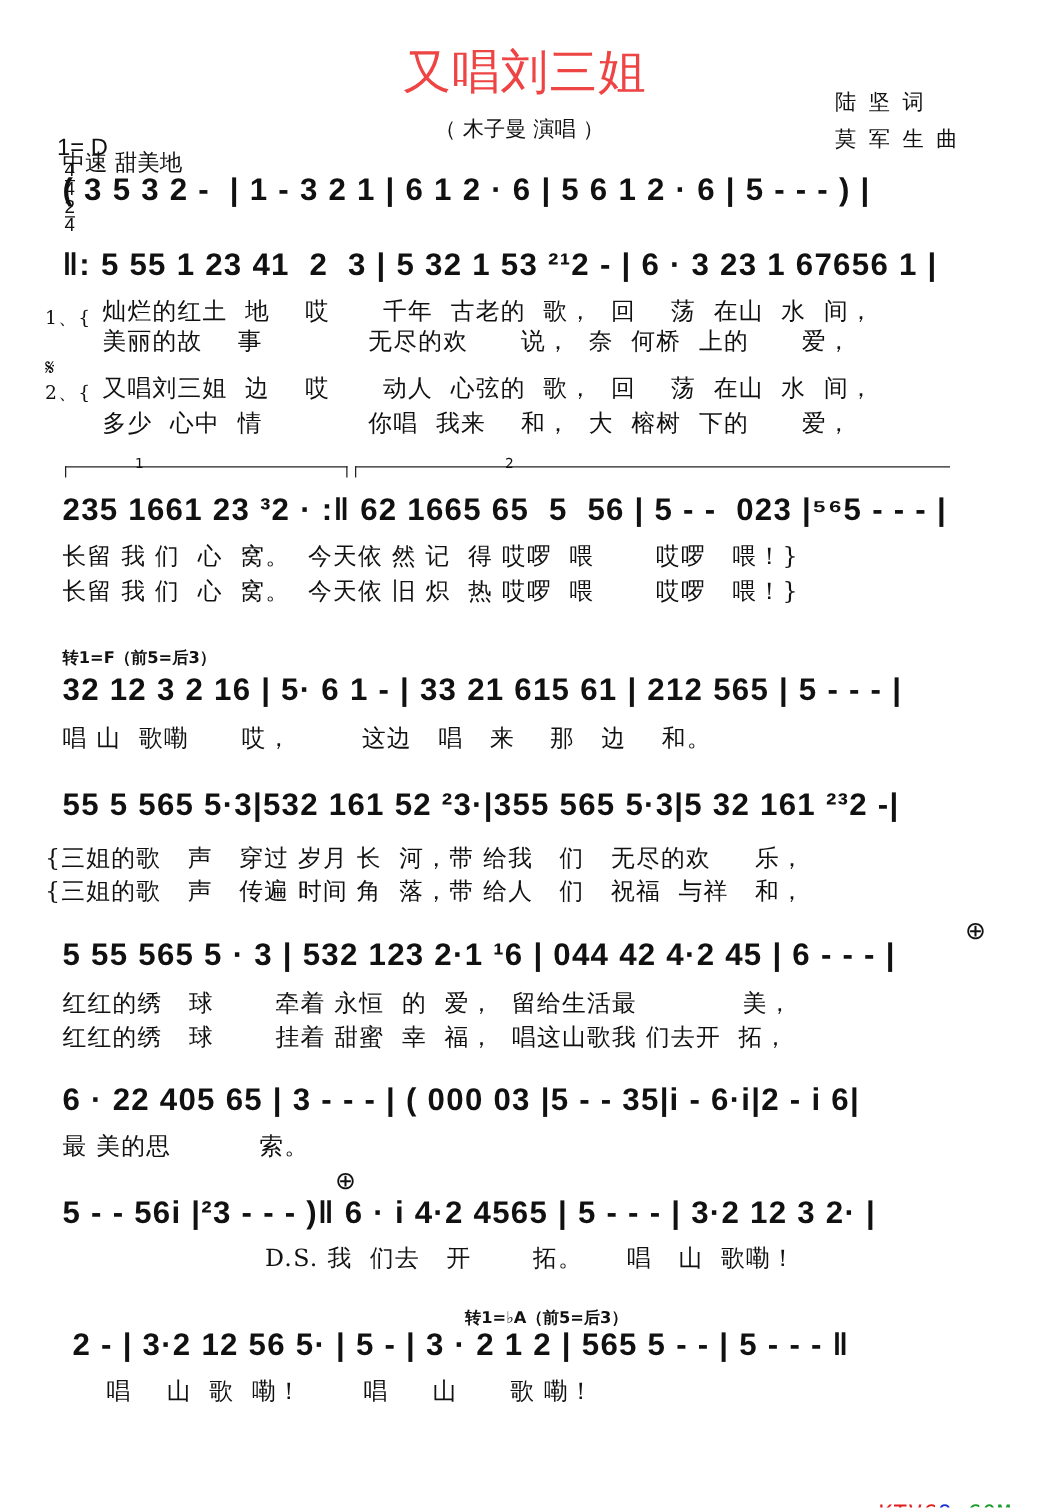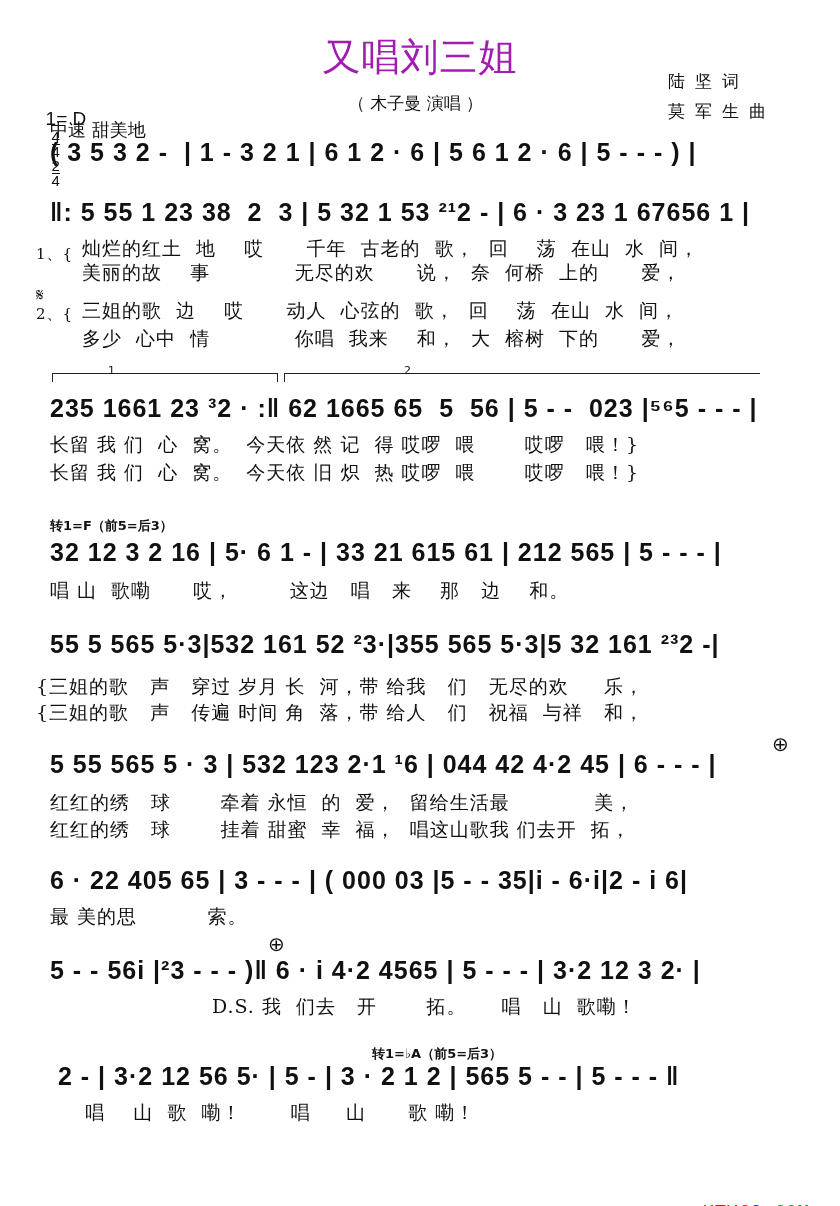--- a/index.html
+++ b/index.html
@@ -1,18 +1,18 @@
 <!DOCTYPE html>
 <html><head>
 <meta charset="utf-8">
 <style>
   html,body{margin:0;padding:0;background:#fff;}
   body{width:840px;height:1206px;position:relative;overflow:hidden;font-family:"DejaVu Sans","Liberation Sans",sans-serif;color:#111;}
   .abs{position:absolute;white-space:pre;}
-  .title{left:0;width:840px;top:32px;text-align:center;font-size:38px;color:#a21caf;font-family:"DejaVu Sans",sans-serif;letter-spacing:1px;}
+  .title{left:0;width:840px;top:32px;text-align:center;font-size:38px;color:#ef4444;font-family:"DejaVu Sans",sans-serif;letter-spacing:1px;}
   .sub{left:0;width:831px;top:92px;text-align:center;font-size:17px;}
   .key{left:35px;top:86px;font-size:19px;font-family:Liberation Sans, sans-serif;}
   .frac{display:inline-block;vertical-align:middle;text-align:center;font-size:15px;line-height:14px;margin-left:6px;}
   .frac span{display:block;}
   .frac .n{border-bottom:1px solid #111;}
   .tempo{left:50px;top:118px;font-size:18px;font-weight:normal;}
   .credit{left:668px;font-size:17px;letter-spacing:10px;font-family:Liberation Sans, sans-serif;}
   .notes{font-family:"Liberation Sans",sans-serif;font-weight:bold;font-size:25px;letter-spacing:1px;left:50px;}
   .lyr{font-family:"DejaVu Serif","Liberation Serif",serif;font-size:19px;left:50px;letter-spacing:1px;}
   .mod{font-size:13px;font-weight:bold;margin-top:15px;}
@@ -33,27 +33,27 @@
   <span>1= D</span>
   <span class="frac"><span class="n">4</span><span>4</span></span>
   <span class="frac"><span class="n">2</span><span>4</span></span>
 </div>
 <div class="abs tempo">中速 甜美地</div>
 <div class="abs credit" style="top:70px">陆坚词</div>
 <div class="abs credit" style="top:100px">莫军生曲</div>
 
 <div class="abs notes" style="top:138px">( 3 5 3 2 -  | 1 - 3 2 1 | 6 1 2 · 6 | 5 6 1 2 · 6 | 5 - - - ) |</div>
 
-<div class="abs notes" style="top:198px">‖: 5 55 1 23 38  2  3 | 5 32 1 53 ²¹2 - | 6 · 3 23 1 67656 1 |</div>
+<div class="abs notes" style="top:198px">‖: 5 55 1 23 41  2  3 | 5 32 1 53 ²¹2 - | 6 · 3 23 1 67656 1 |</div>
 <div class="abs lyr" style="top:245px;left:36px;font-size:15px">1、{</div>
 <div class="abs lyr seg" style="top:284px;left:36px">𝄋</div>
 <div class="abs lyr" style="top:305px;left:36px;font-size:15px">2、{</div>
 <div class="abs lyr" style="top:236px;left:82px">灿烂的红土  地    哎      千年  古老的  歌，  回    荡  在山  水  间，</div>
 <div class="abs lyr" style="top:260px;left:82px">美丽的故    事            无尽的欢      说，  奈  何桥  上的      爱，</div>
-<div class="abs lyr" style="top:298px;left:82px">三姐的歌  边    哎      动人  心弦的  歌，  回    荡  在山  水  间，</div>
+<div class="abs lyr" style="top:298px;left:82px">又唱刘三姐  边    哎      动人  心弦的  歌，  回    荡  在山  水  间，</div>
 <div class="abs lyr" style="top:326px;left:82px">多少  心中  情            你唱  我来    和，  大  榕树  下的      爱，</div>
 
 <div class="vline r" style="left:52px;top:373px;width:224px"></div>
 <div class="abs bracket" style="left:108px;top:364px">1</div>
 <div class="vline" style="left:284px;top:373px;width:475px"></div>
 <div class="abs bracket" style="left:404px;top:364px">2</div>
 <div class="abs notes" style="top:394px">235 1661 23 ³2 · :‖ 62 1665 65  5  56 | 5 - -  023 |⁵⁶5 - - - |</div>
 <div class="abs lyr" style="top:432px">长留 我 们  心  窝。  今天依 然 记  得 哎啰  喂       哎啰   喂！}</div>
 <div class="abs lyr" style="top:460px">长留 我 们  心  窝。  今天依 旧 炽  热 哎啰  喂       哎啰   喂！}</div>
 

